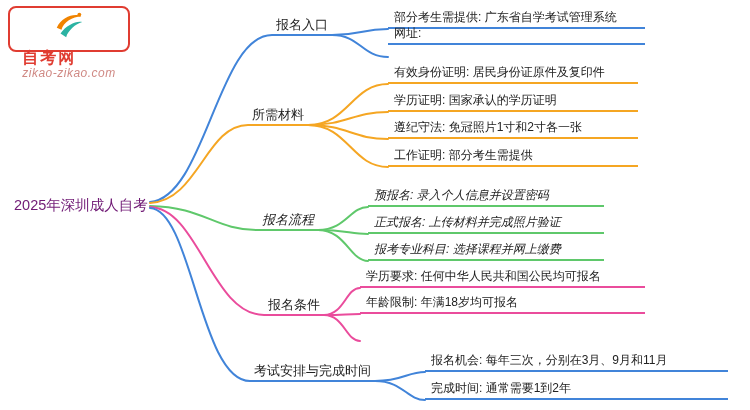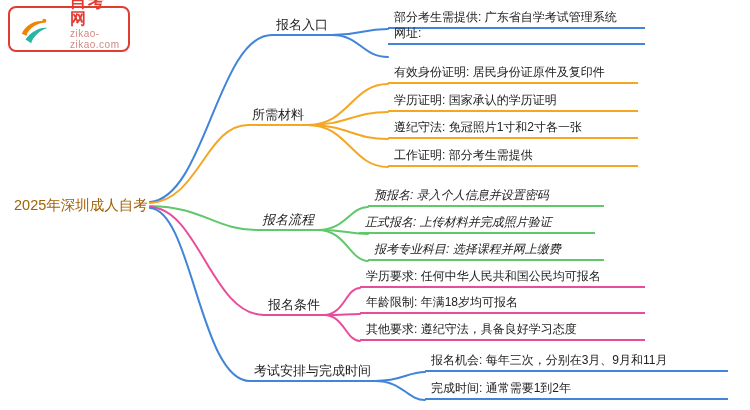--- a/index.html
+++ b/index.html
@@ -14,31 +14,31 @@
     background:#ffffff;
     overflow:hidden;
   }
   .wires { position:absolute; left:0; top:0; width:750px; height:410px; }
 
   
   .logo {
     position:absolute; left:8px; top:6px;
     width:122px; height:46px;
     border:2px solid #E03C31; border-radius:8px;
-    display:flex; align-items:flex-end; gap:20px;
-    padding:0 8px; background:#fff;
+    display:flex; align-items:center; gap:5px;
+    padding:0 8px; background:#fff;flex-direction:column;
   }
   .logo-text { display:flex; flex-direction:column; line-height:1.1; }
   .logo-name { font-size:16px; font-weight:bold; color:#E03C31; letter-spacing:2px; }
-  .logo-domain { font-size:10px; color:#D08A85; letter-spacing:0.5px; }
+  .logo-domain { font-size:12px; color:#D08A85; letter-spacing:0.5px;font-style:italic; }
 
   
   .root {
     position:absolute; left:14px; top:196px;
-    font-size:14.5px; font-weight:500; color:#a16207; white-space:nowrap;
+    font-size:14.5px; font-weight:500; color:#701a75; white-space:nowrap;
   }
 
   
   .node {
     position:absolute; white-space:nowrap; color:#222;
     border-bottom:2px solid #999;
   }
   .branch {
     font-size:13px; line-height:17px; padding-bottom:1px;
     text-align:center;
@@ -116,23 +116,22 @@
 
   <div class="node leaf bc-blue" style="left:388px;top:8px;width:257px">部分考生需提供: 广东省自学考试管理系统</div>
   <div class="node leaf bc-blue" style="left:388px;top:24px;width:257px">网址:</div>
 
   <div class="node leaf bc-orange" style="left:388px;top:91px;width:250px">学历证明: 国家承认的学历证明</div>
   <div class="node leaf bc-orange" style="left:388px;top:63px;width:250px">有效身份证明: 居民身份证原件及复印件</div>
   <div class="node leaf bc-orange" style="left:388px;top:118px;width:250px">遵纪守法: 免冠照片1寸和2寸各一张</div>
   <div class="node leaf bc-orange" style="left:388px;top:146px;width:250px">工作证明: 部分考生需提供</div>
 
   <div class="node leaf bc-green" style="left:368px;top:186px;width:236px">预报名: 录入个人信息并设置密码</div>
-  <div class="node leaf bc-green" style="left:359px;top:213px;width:236px">正式报名: 上传材料并完成照片验证</div>
+  <div class="node leaf bc-green" style="left:368px;top:213px;width:236px">正式报名: 上传材料并完成照片验证</div>
   <div class="node leaf bc-green" style="left:368px;top:240px;width:236px">报考专业科目: 选择课程并网上缴费</div>
 
   <div class="node leaf bc-pink" style="left:360px;top:267px;width:285px">学历要求: 任何中华人民共和国公民均可报名</div>
   <div class="node leaf bc-pink" style="left:360px;top:293px;width:285px">年龄限制: 年满18岁均可报名</div>
-  <div class="node leaf bc-pink" style="left:360px;top:320px;width:285px">其他要求: 遵纪守法，具备良好学习态度</div>
 
   <div class="node leaf bc-blue" style="left:425px;top:351px;width:303px">报名机会: 每年三次，分别在3月、9月和11月</div>
   <div class="node leaf bc-blue" style="left:425px;top:379px;width:303px">完成时间: 通常需要1到2年</div>
 
 </div>
 
 </body></html>

